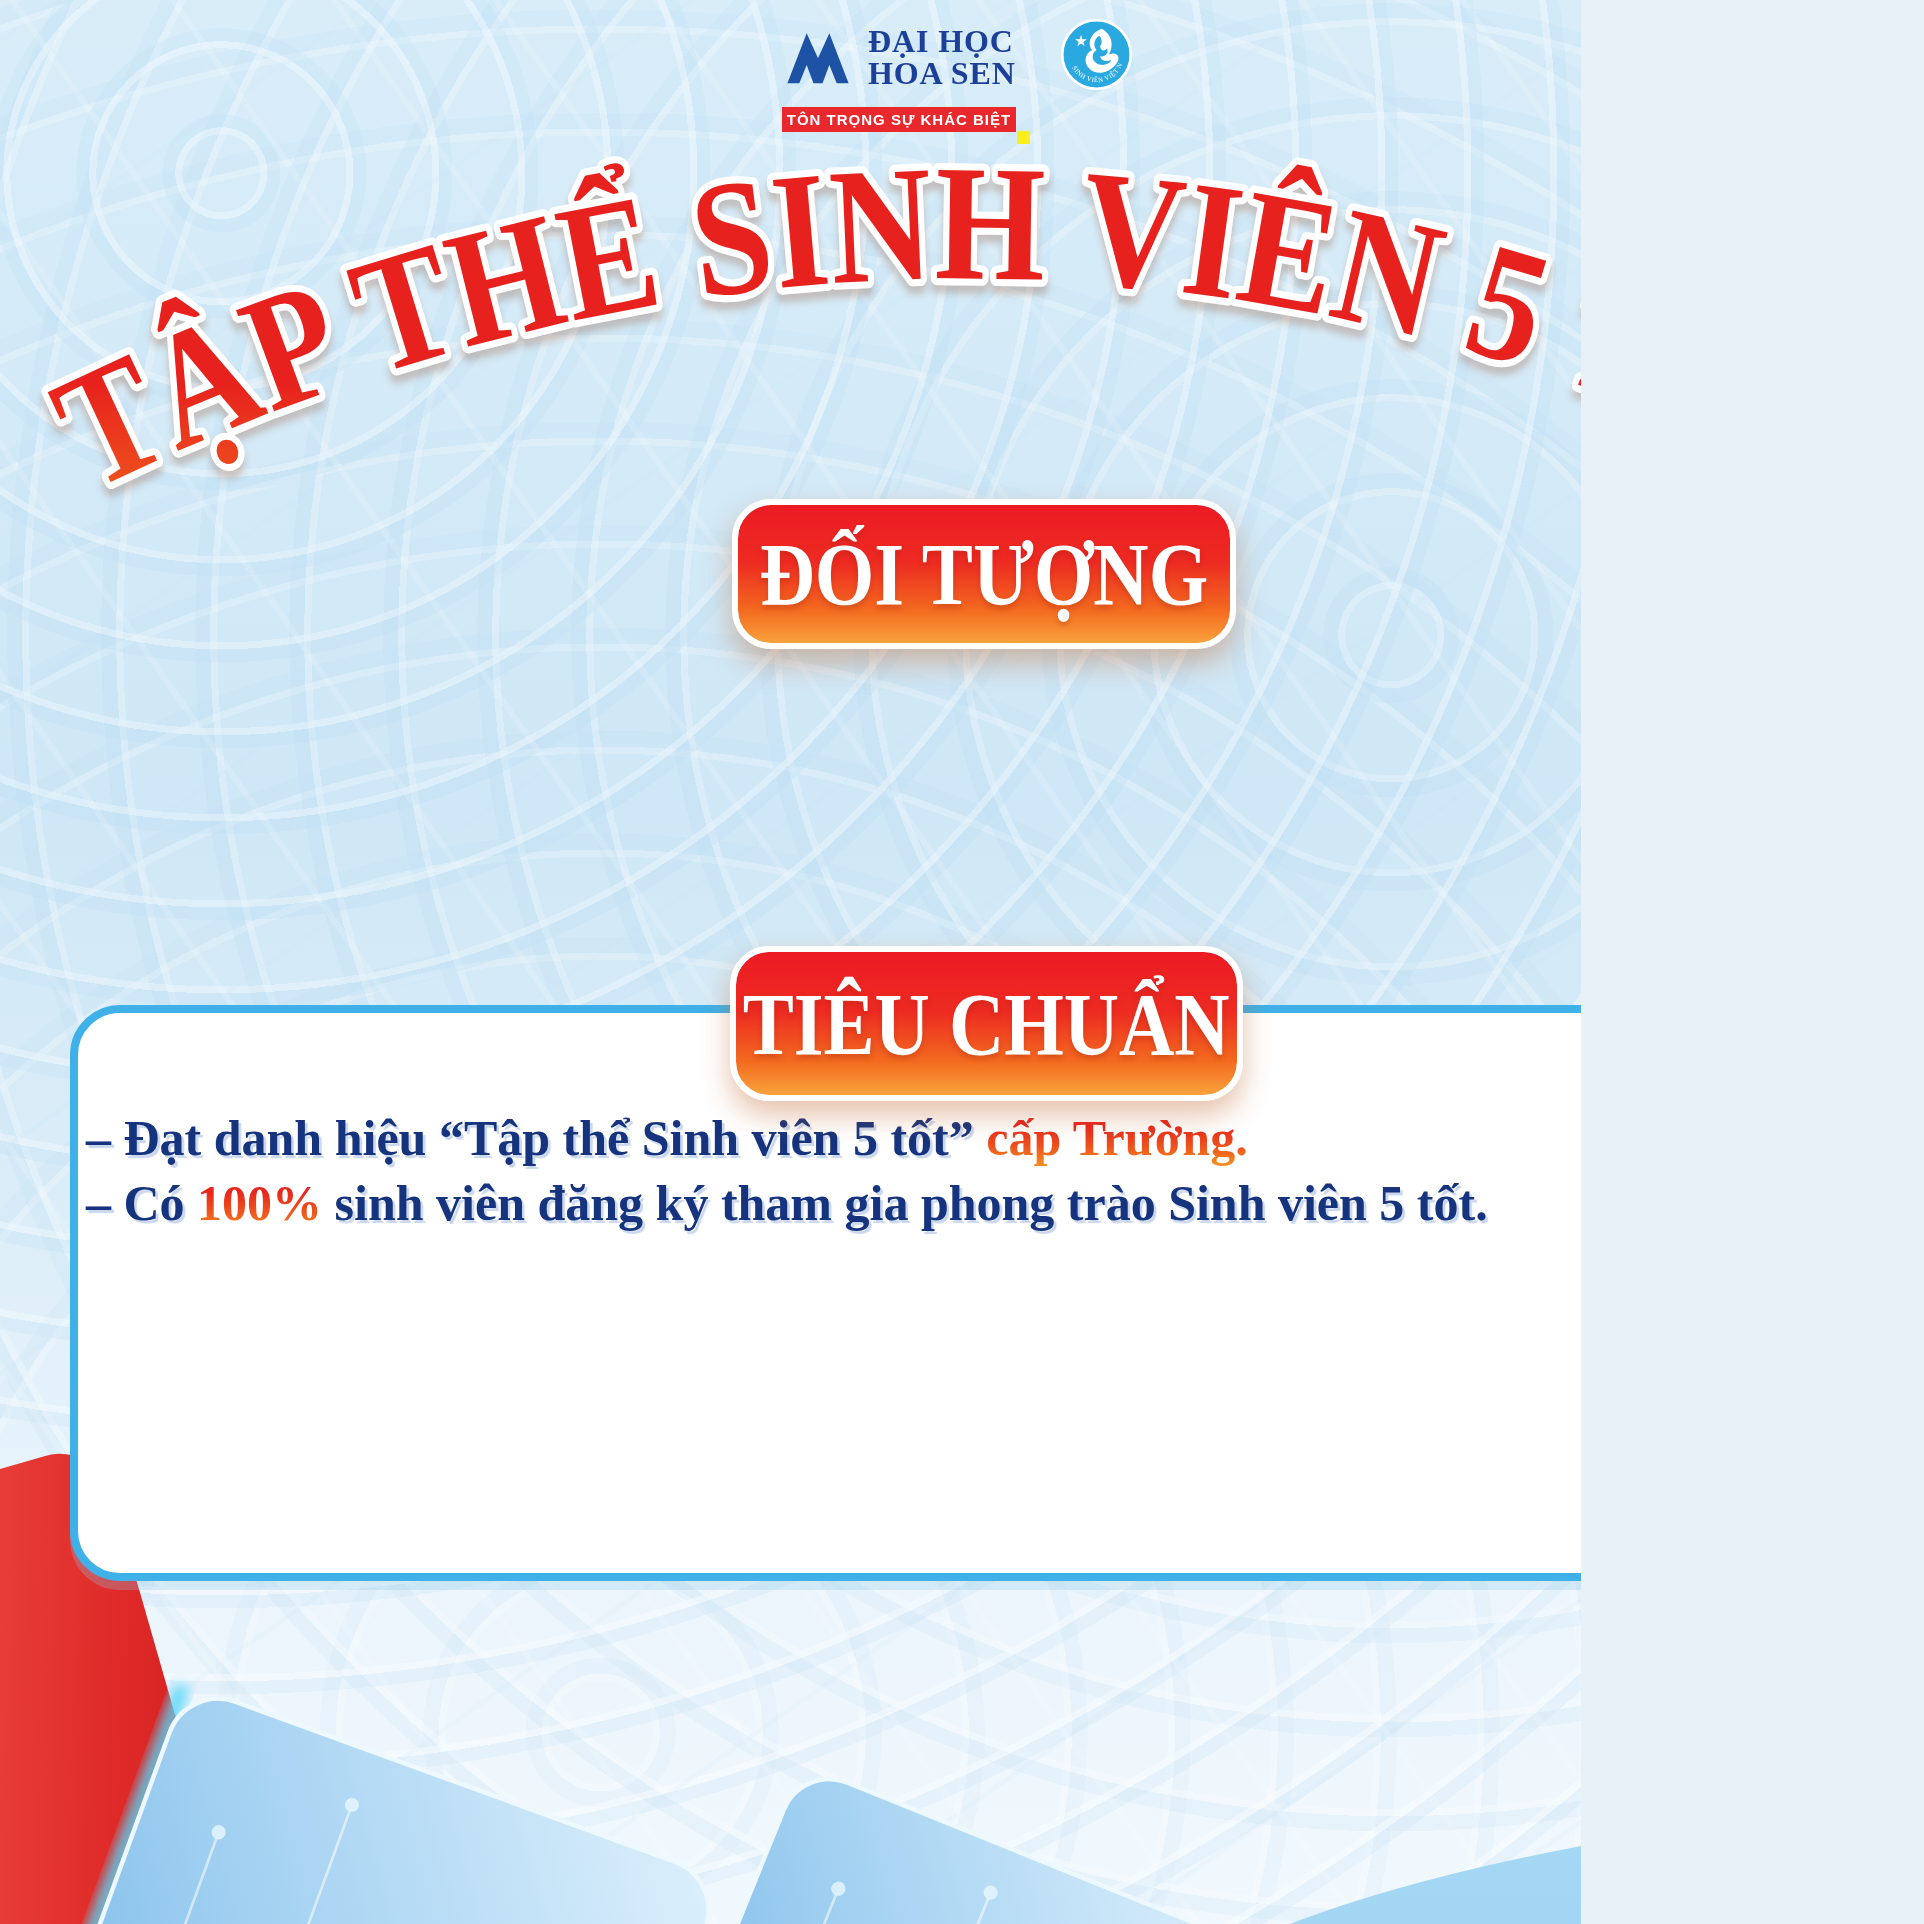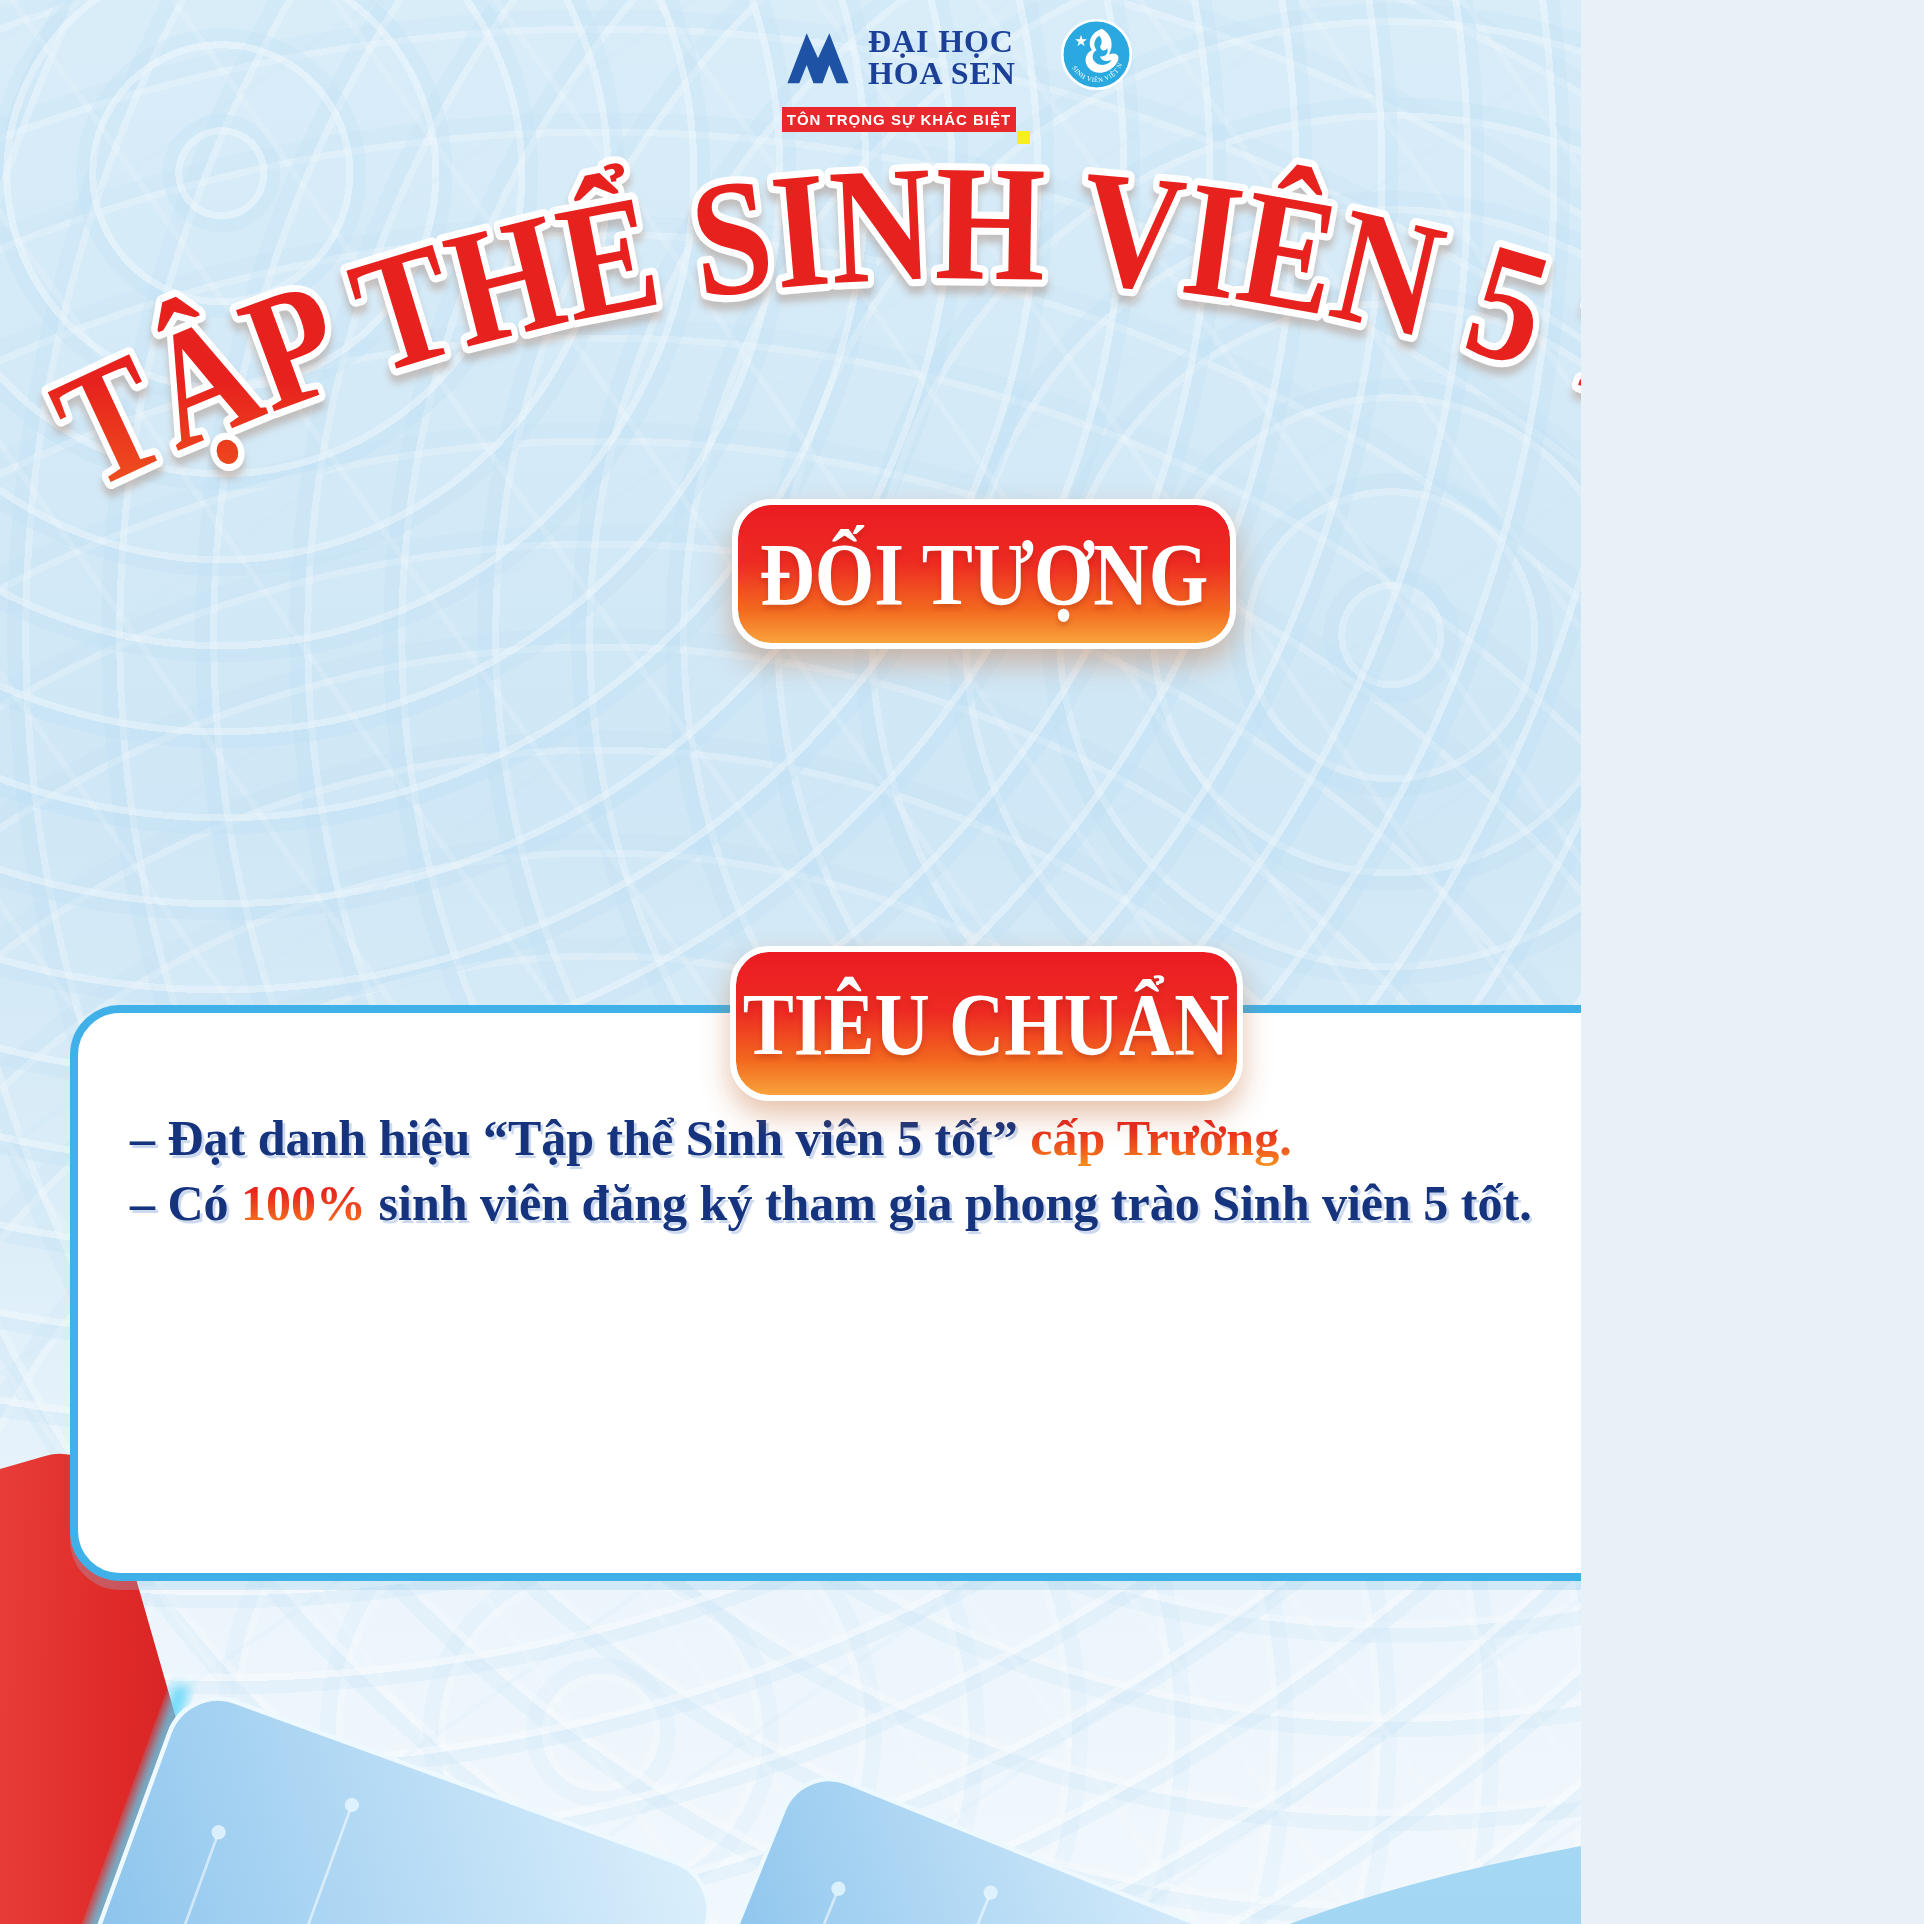--- a/index.html
+++ b/index.html
@@ -48,21 +48,21 @@
          background-clip:padding-box;box-shadow:0 14.3px 28.5px rgba(190,95,35,.38);}
   .badge .bt{display:block;font-size:89px;transform:scaleX(.86);white-space:nowrap;
              text-shadow:0 3.6px 5.3px rgba(140,30,10,.25);}
   .badge1{left:732px;top:499px;width:492px;height:138px;}
   .badge2{left:695px;top:946px;width:501px;height:143px;margin-left:35px;}
 
   
   .box{position:absolute;z-index:2;background:#fff;border:8px solid #40b1e8;border-radius:50px;
        box-shadow:0 9px 0 rgba(145,200,235,.28);}
   .box1{left:125px;top:586px;width:1675px;height:242px;}
-  .box2{left:70px;top:1005px;width:1763px;height:560px;padding-left:44px;}
+  .box2{left:70px;top:1005px;width:1763px;height:560px;}
 
   .box1 p{margin:0;padding:45px 46px 0 39px;font-size:52px;line-height:1.33;font-weight:bold;
           color:#1d49a6;text-shadow:2.7px 2.7px 0.9px rgba(128,160,212,.42);}
   .criteria{padding:93px 12.5px 0 8px;font-size:50px;line-height:1.30;font-weight:bold;
             color:#16337d;text-shadow:2.7px 2.7px 0.9px rgba(128,160,212,.42);}
   .criteria .item{margin:0;}
   .red{background:linear-gradient(180deg,#e7261d 30%,#ef5a1e 70%,#f58b1f 96%);
        -webkit-background-clip:text;background-clip:text;color:transparent;text-shadow:none;}
 </style>
 </head>

